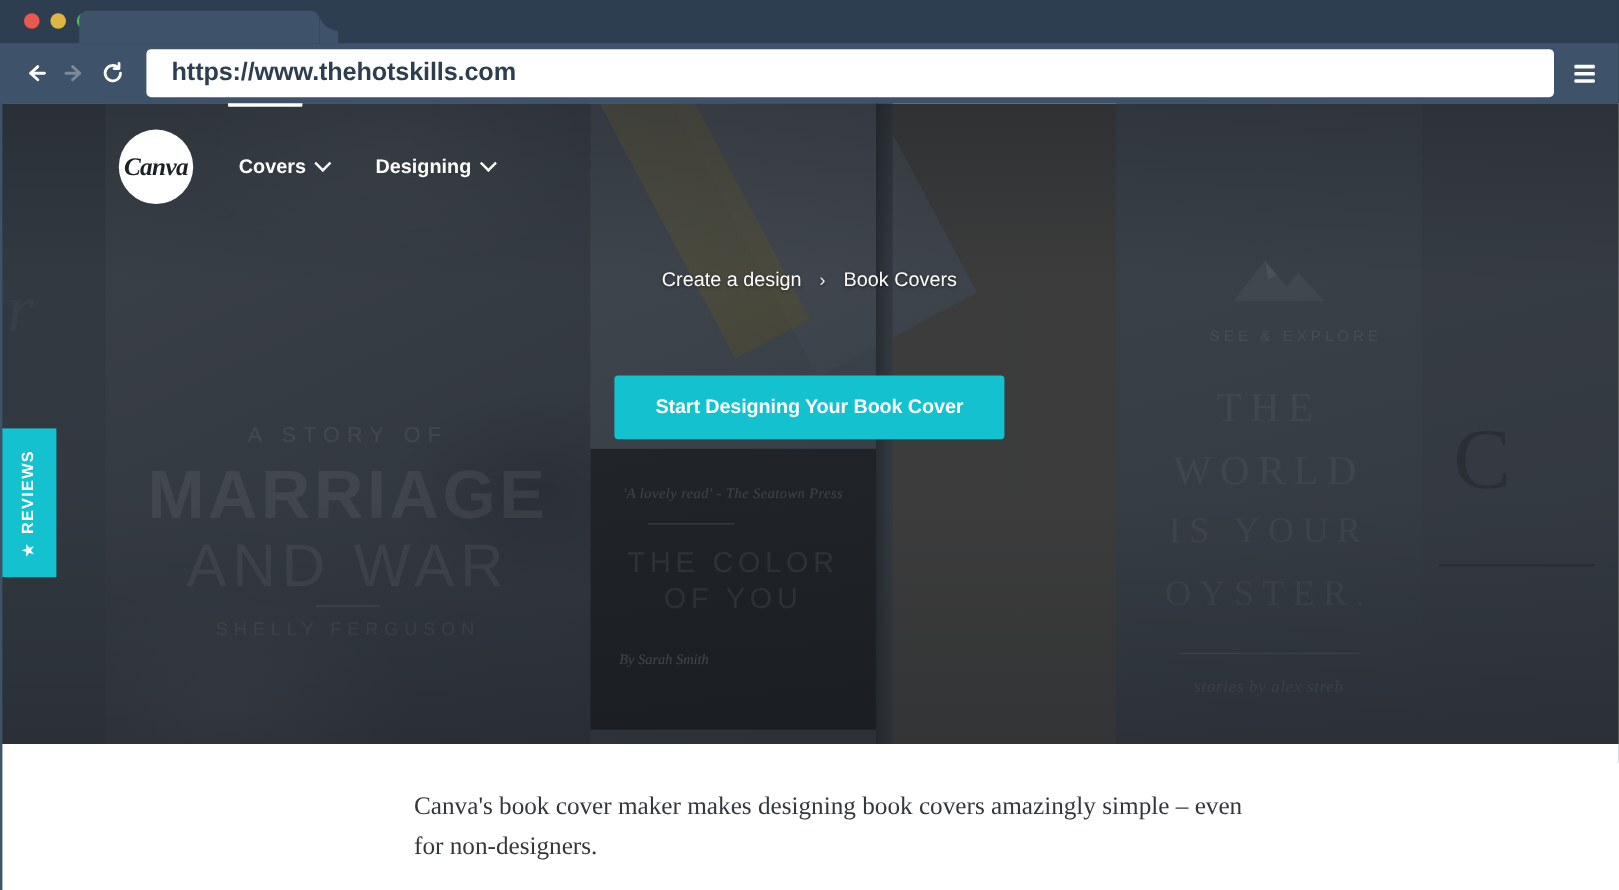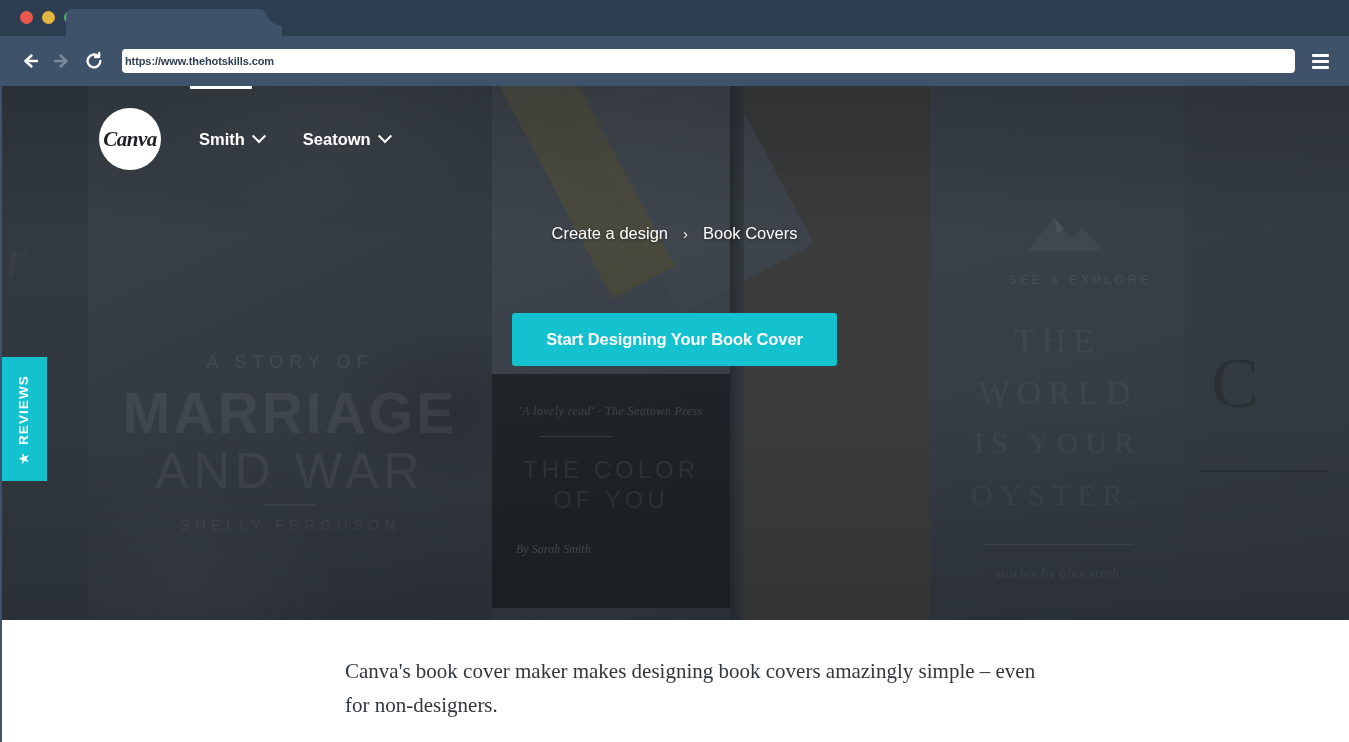--- a/index.html
+++ b/index.html
@@ -39,24 +39,24 @@
     padding:0 14px; position:relative;
   }
   .nav-btn {
     width:32px; height:32px; display:flex; align-items:center; justify-content:center;
     color:#ffffff; flex:0 0 auto;
   }
   .nav-btn.disabled { color:#7b8a9c; }
   .nav-btn svg { display:block; }
 
   .urlbar {
-    flex:1; height:24px; background:#ffffff; border-radius:4px;
+    flex:1; height:40px; background:#ffffff; border-radius:4px;
     margin:0 10px 0 12px;
-    display:flex; align-items:center; padding:0 3px;
-    font-size:11px; color:#2d3e50; font-weight:600;
+    display:flex; align-items:center; padding:0 21px;
+    font-size:21px; color:#2d3e50; font-weight:600;
     letter-spacing:-0.1px;
     overflow:hidden; white-space:nowrap;
   }
   .menu-btn {
     width:30px; height:32px; display:flex; flex-direction:column;
     align-items:center; justify-content:center; gap:3px;
   }
   .menu-btn span { display:block; width:17px; height:3px; background:#ffffff; border-radius:1px; }
 
   
@@ -379,25 +379,25 @@
                       font-size:12.5px; letter-spacing:3.4px; color:rgba(255,255,255,0.085);">SEE &amp; EXPLORE</div>
         </div>
 
         <div class="vignette"></div>
       </div>
 
       <div class="sitenav">
         <div class="logo">Canva</div>
         <div class="navlinks">
           <div class="navlink">
-            <span>Smith</span>
+            <span>Covers</span>
             <span class="chev"></span>
           </div>
           <div class="navlink">
-            <span>Seatown</span>
+            <span>Designing</span>
             <span class="chev"></span>
           </div>
         </div>
       </div>
 
       <div class="hero-content">
         <div class="crumb">
           <span>Create a design</span>
           <span class="crumb-sep">›</span>
           <span>Book Covers</span>

